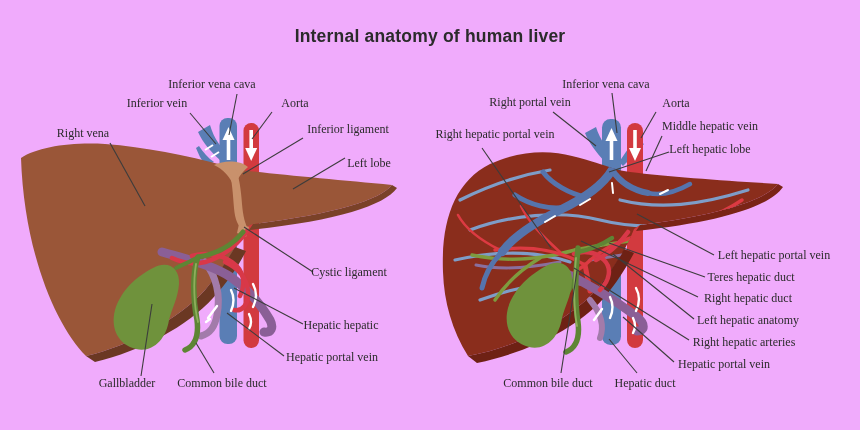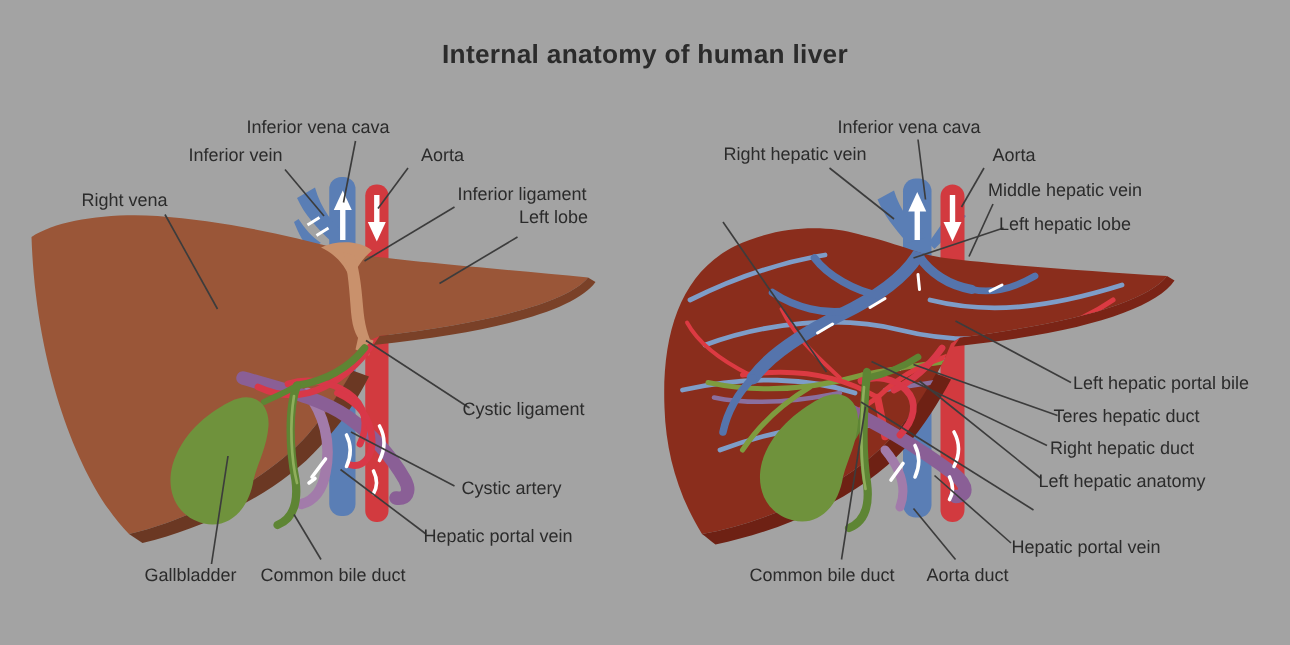--- a/index.html
+++ b/index.html
@@ -1,29 +1,29 @@
 <!DOCTYPE html>
 <html><head>
 <meta charset="utf-8">
 <style>
   html,body{margin:0;padding:0;background:#fff;}
   .canvas{
-    position:relative;width:860px;height:430px;background:#a3a3a3;
+    position:relative;width:860px;height:430px;background:#f0abfc;
     font-family:"Liberation Sans",sans-serif;overflow:hidden;
   }
   .title{
     position:absolute;top:26px;left:0;width:860px;text-align:center;
     font-size:17.5px;font-weight:bold;color:#2b2b2b;letter-spacing:.2px;
   }
   .diagram-svg{position:absolute;top:60px;width:430px;height:350px;}
   #left-svg{left:0;}
   #right-svg{left:430px;}
   .lbl{
     position:absolute;font-size:12px;color:#2b2b2b;white-space:nowrap;
-    transform:translate(-50%,-50%);line-height:1.1;
+    transform:translate(-50%,-50%);line-height:1.1;font-family:Liberation Serif, serif;
   }
 </style>
 </head>
 <body>
 
 <div class="canvas">
 
   <div class="title">Internal anatomy of human liver</div>
 
   <svg id="left-svg" class="diagram-svg" viewBox="0 60 430 350">
@@ -206,33 +206,35 @@
       <line x1="561" y1="373" x2="577" y2="271"></line>
       <line x1="637" y1="373" x2="609" y2="339"></line>
     </g>
   </svg>
 
   <div class="lbl" style="left:212px;top:85px">Inferior vena cava</div>
   <div class="lbl" style="left:157px;top:104px">Inferior vein</div>
   <div class="lbl" style="left:295px;top:104px">Aorta</div>
   <div class="lbl" style="left:83px;top:134px">Right vena</div>
   <div class="lbl" style="left:348px;top:130px">Inferior ligament</div>
-  <div class="lbl" style="left:369px;top:145px">Left lobe</div>
+  <div class="lbl" style="left:369px;top:164px">Left lobe</div>
   <div class="lbl" style="left:349px;top:273px">Cystic ligament</div>
-  <div class="lbl" style="left:341px;top:326px">Cystic artery</div>
+  <div class="lbl" style="left:341px;top:326px">Hepatic hepatic</div>
   <div class="lbl" style="left:332px;top:358px">Hepatic portal vein</div>
   <div class="lbl" style="left:127px;top:384px">Gallbladder</div>
   <div class="lbl" style="left:222px;top:384px">Common bile duct</div>
 
   <div class="lbl" style="left:606px;top:85px">Inferior vena cava</div>
-  <div class="lbl" style="left:530px;top:103px">Right hepatic vein</div>
+  <div class="lbl" style="left:530px;top:103px">Right portal vein</div>
   <div class="lbl" style="left:676px;top:104px">Aorta</div>
+  <div class="lbl" style="left:495px;top:135px">Right hepatic portal vein</div>
   <div class="lbl" style="left:710px;top:127px">Middle hepatic vein</div>
   <div class="lbl" style="left:710px;top:150px">Left hepatic lobe</div>
-  <div class="lbl" style="left:774px;top:256px">Left hepatic portal bile</div>
+  <div class="lbl" style="left:774px;top:256px">Left hepatic portal vein</div>
   <div class="lbl" style="left:751px;top:278px">Teres hepatic duct</div>
   <div class="lbl" style="left:748px;top:299px">Right hepatic duct</div>
   <div class="lbl" style="left:748px;top:321px">Left hepatic anatomy</div>
+  <div class="lbl" style="left:744px;top:343px">Right hepatic arteries</div>
   <div class="lbl" style="left:724px;top:365px">Hepatic portal vein</div>
   <div class="lbl" style="left:548px;top:384px">Common bile duct</div>
-  <div class="lbl" style="left:645px;top:384px">Aorta duct</div>
+  <div class="lbl" style="left:645px;top:384px">Hepatic duct</div>
 
 </div>
 
 </body></html>

